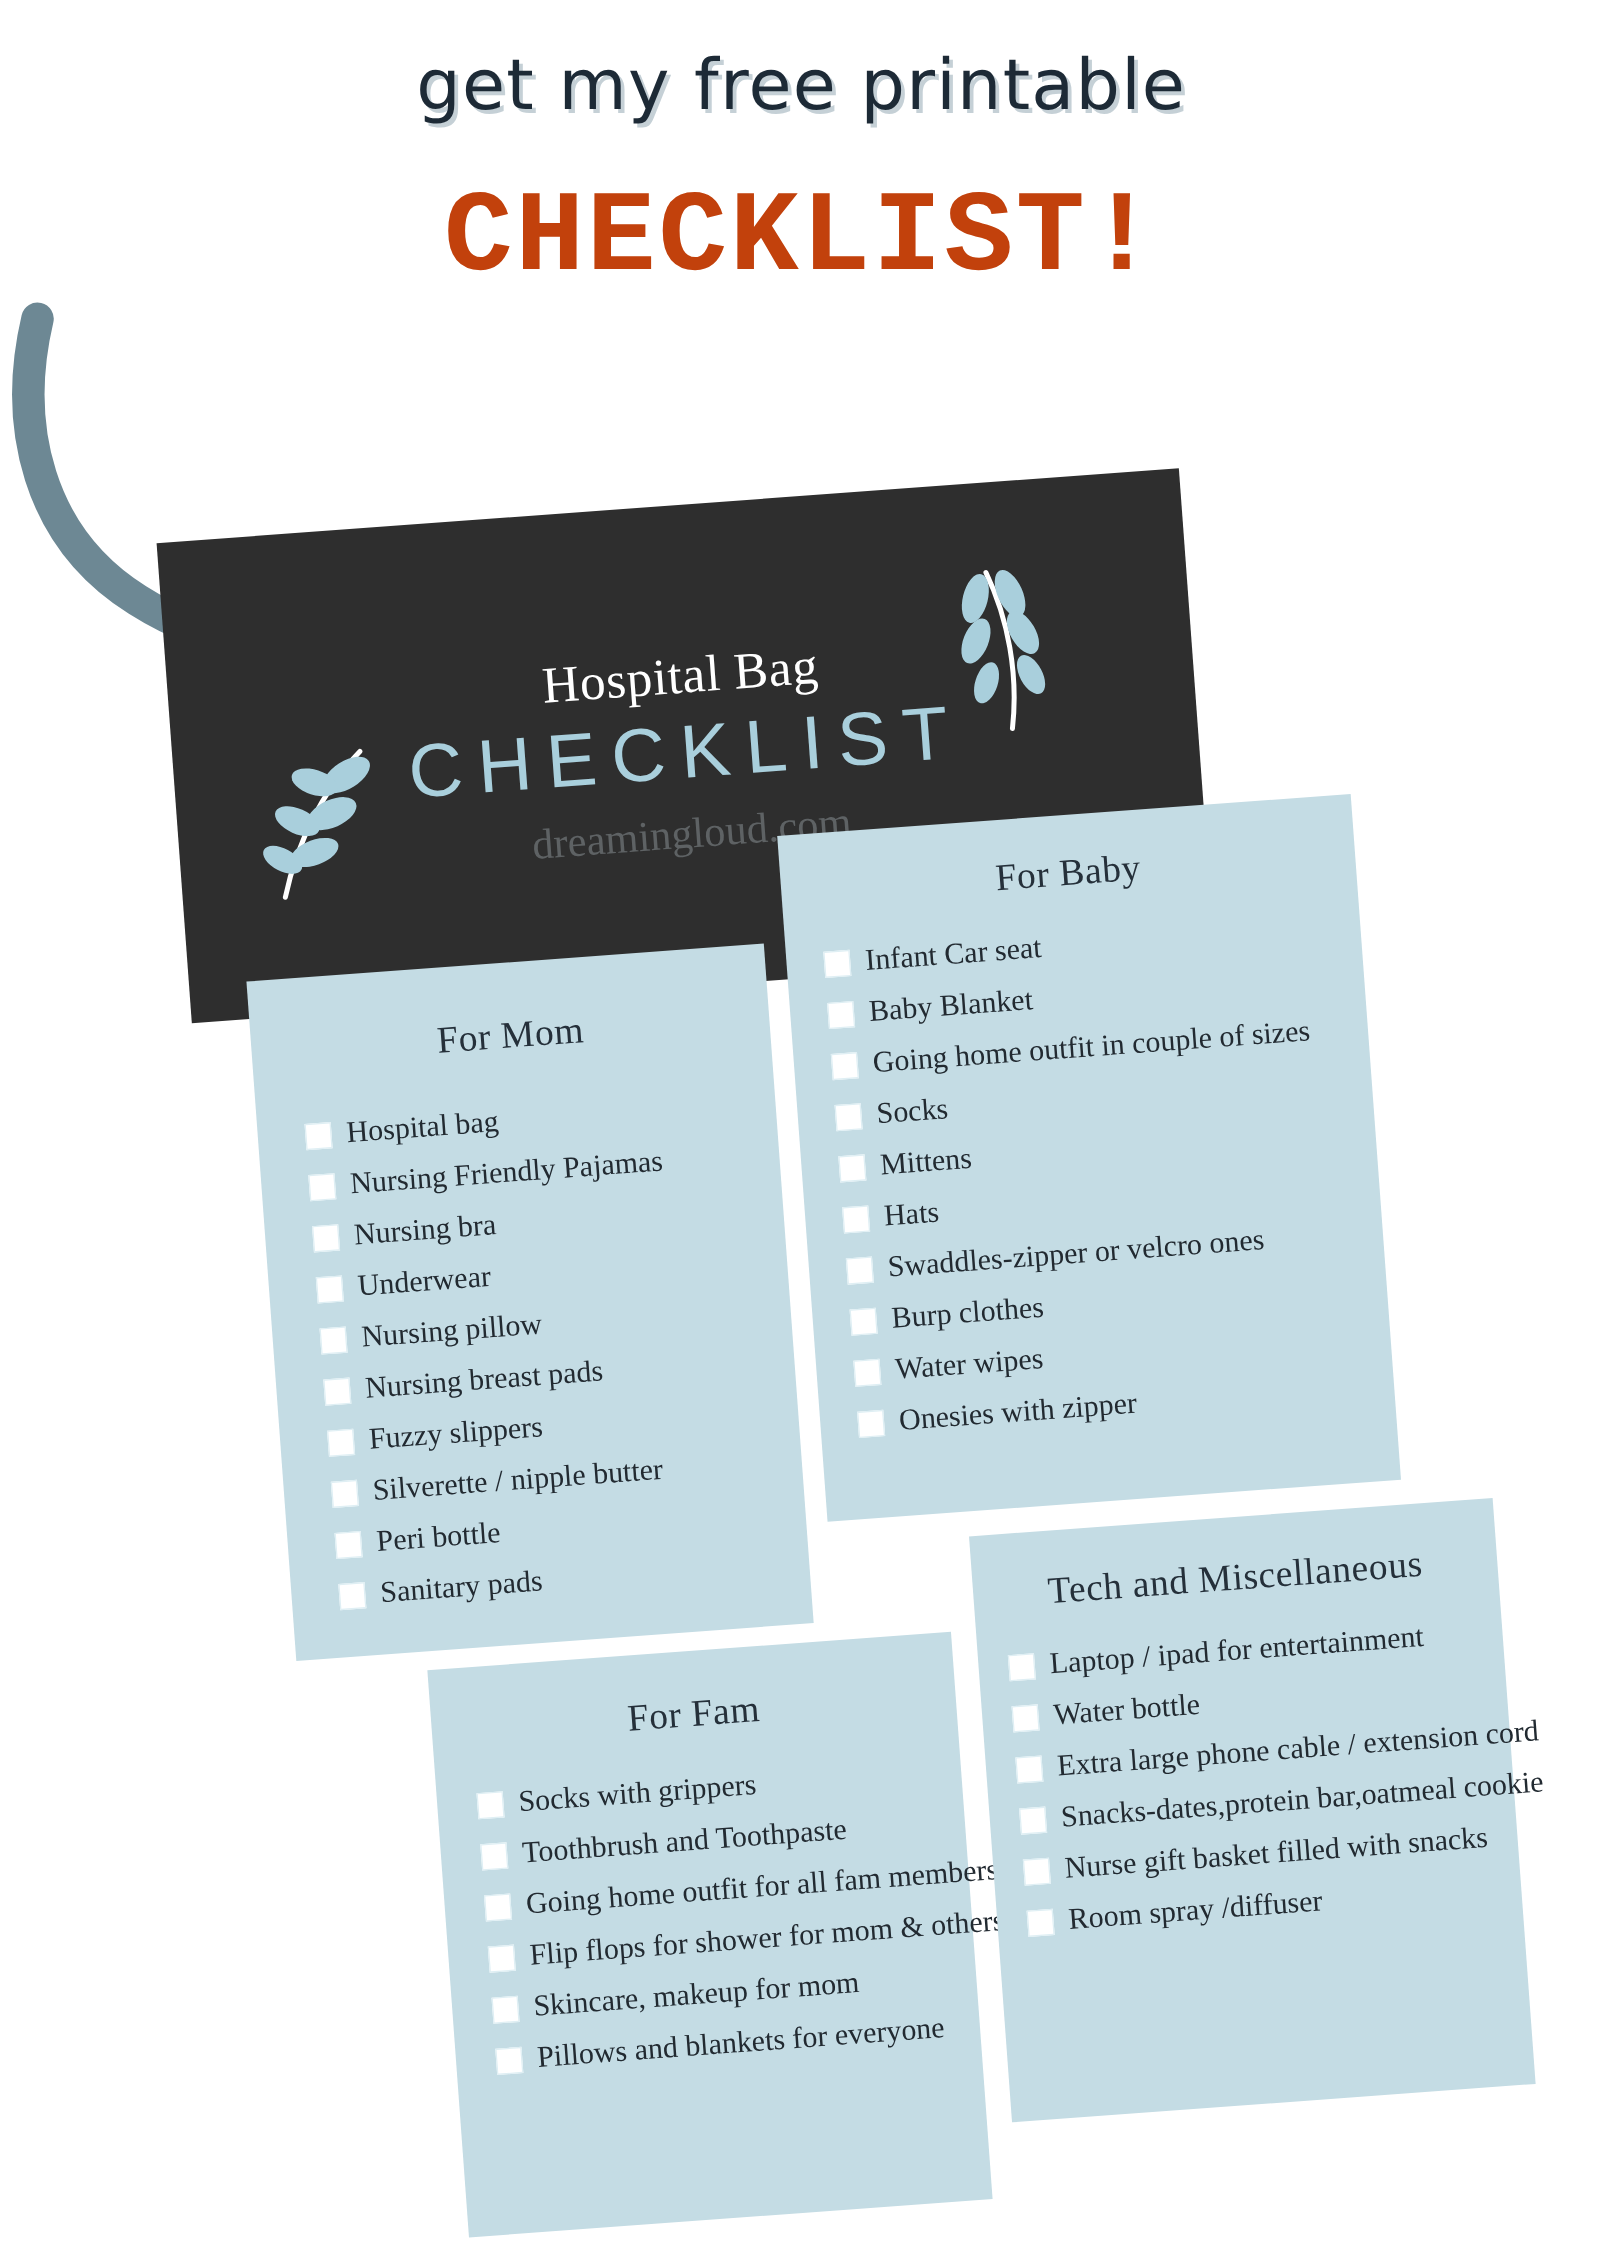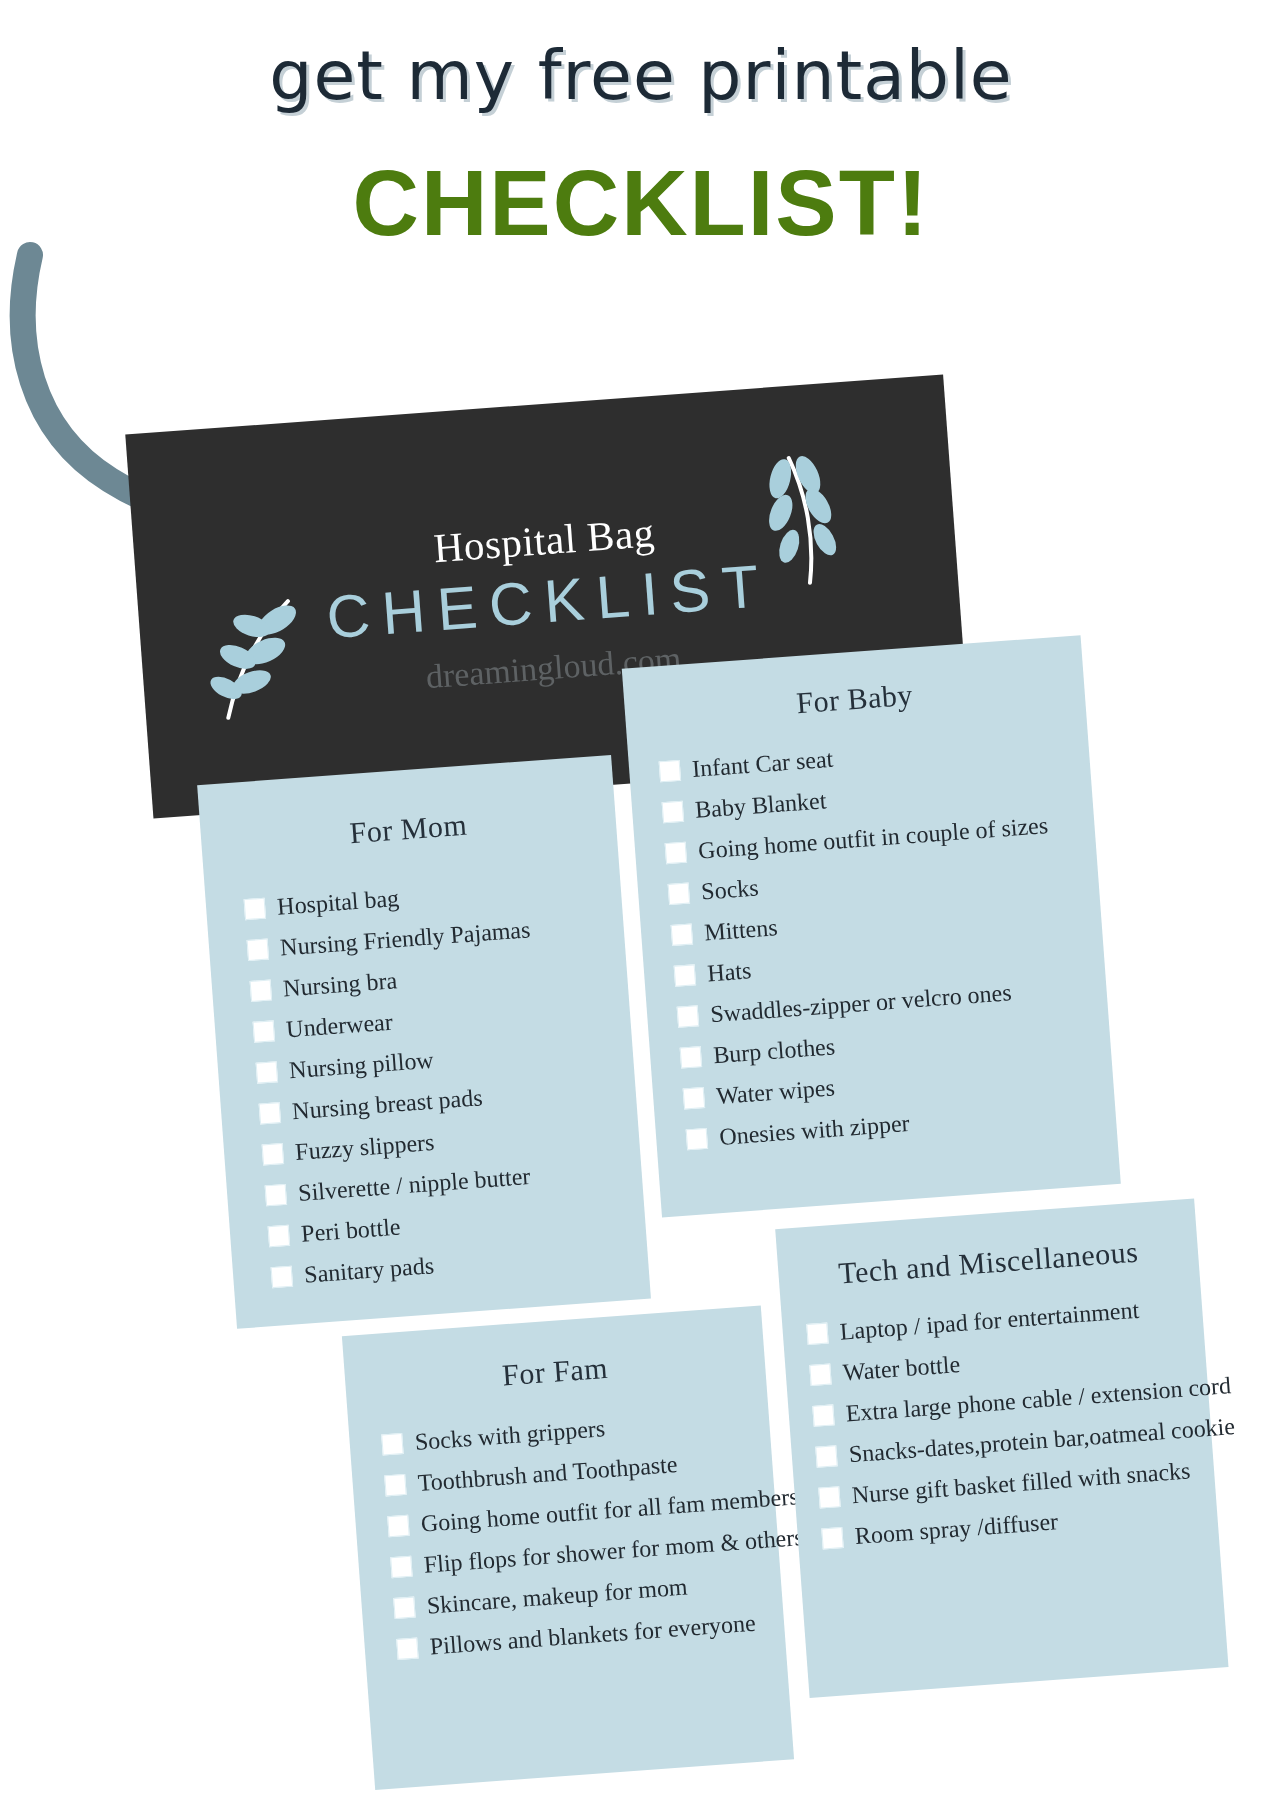--- a/index.html
+++ b/index.html
@@ -19,34 +19,34 @@
   
   .headline-wrap {
     position: absolute;
     top: 40px;
     left: 0;
     width: 1282px;
     text-align: center;
   }
   .headline-1 {
     font-family: "DejaVu Sans", sans-serif;
-    font-size: 68px;
+    font-size: 56px;
     letter-spacing: 1px;
     color: #1d2a36;
     text-shadow: 3px 3px 0 rgba(150,170,180,0.55);
     line-height: 1.05;
     margin: 0;
     font-weight: 400;
   }
   .headline-2 {
-    font-family: Liberation Sans, sans-serif;
+    font-family: Liberation Mono, monospace;
     font-weight: 700;
     font-size: 92px;
     letter-spacing: 2px;
-    color: #4d7c0f;
+    color: #c2410c;
     margin: 46px 0 0 0;
     line-height: 1;
   }
 
   
   .arrow {
     position: absolute;
     left: 0px;
     top: 180px;
     width: 400px;

